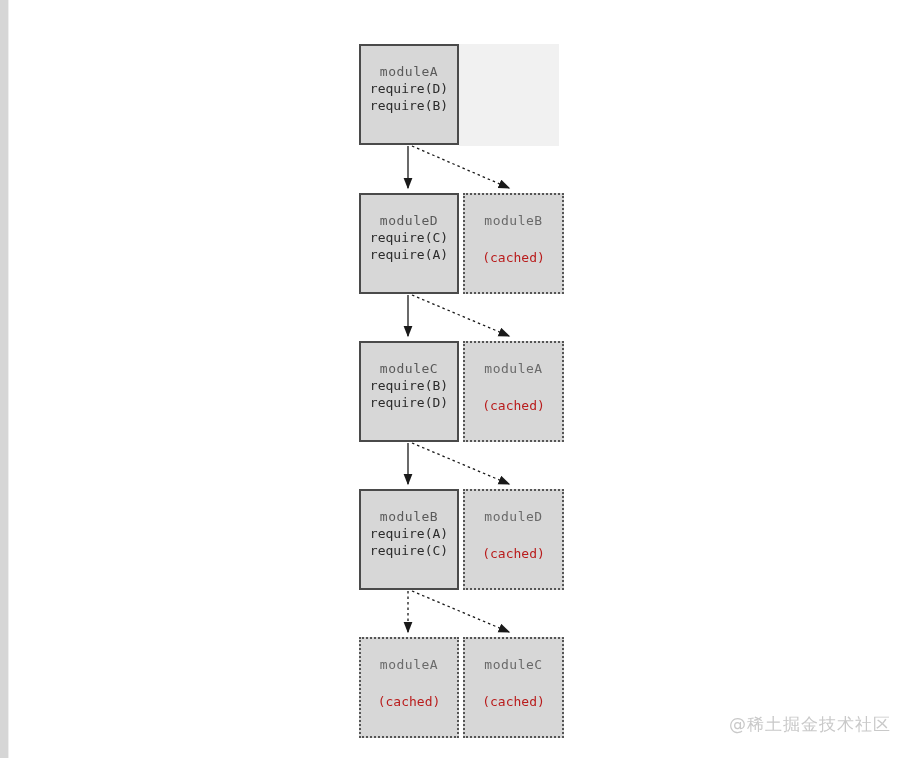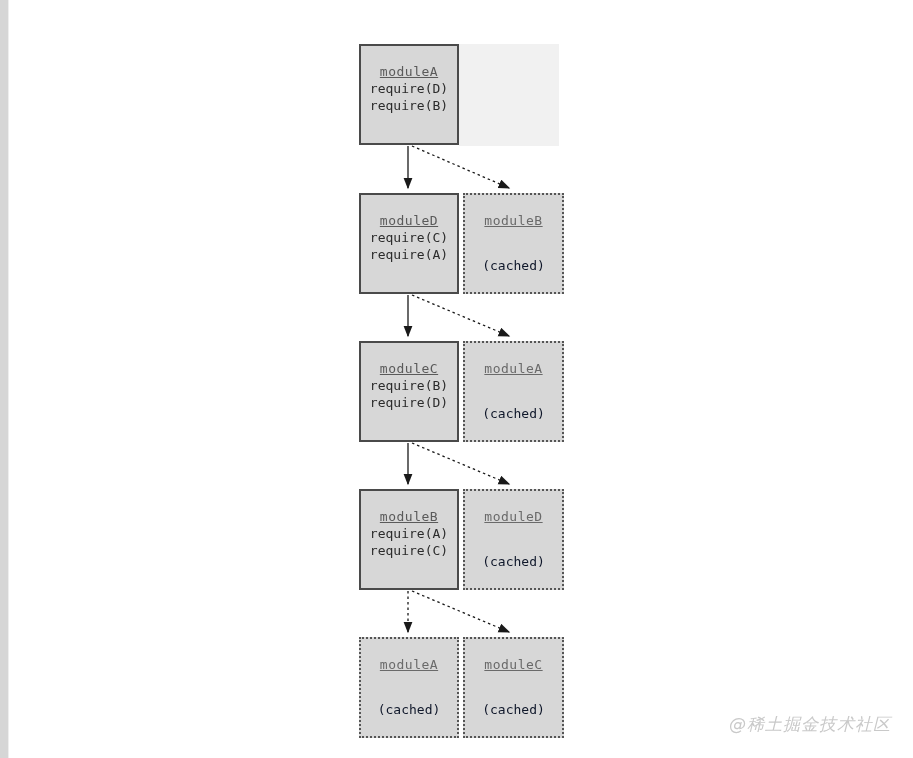--- a/index.html
+++ b/index.html
@@ -55,27 +55,26 @@
     border: 2px solid #4a4a4a;
   }
   .box.cached-box {
     border: 2px dotted #555555;
   }
   .box.col-side { width: 101px; }
   .box-title {
     margin-top: 17px;
     color: #5a5a5a;
     letter-spacing: 0.5px;
-    text-decoration: underline;
   }
   .box-lines {
     color: #2b2b2b;
   }
   .cached-box .box-title { color: #6a6a6a; }
-  .cached-box .box-lines { color: #0f172a; margin-top: 28px; }
+  .cached-box .box-lines { color: #b91c1c; margin-top: 20px; }
   .r0 { top: 44px; }
   .r1 { top: 193px; }
   .r2 { top: 341px; }
   .r3 { top: 489px; }
   .r4 { top: 637px; }
   .col-main { left: 359px; }
   .col-side { left: 463px; }
   .arrows-layer {
     position: absolute;
     left: 0;
@@ -83,21 +82,20 @@
     pointer-events: none;
   }
   .watermark {
     position: absolute;
     right: 22px;
     top: 713px;
     font-family: "DejaVu Sans", "Liberation Sans", sans-serif;
     font-size: 17px;
     color: #c9c9c9;
     letter-spacing: 1px;
-    font-style: italic;
   }
 </style>
 </head>
 <body>
 
 <div class="page">
   <div class="left-strip"></div>
 
   <div class="canvas">
 

